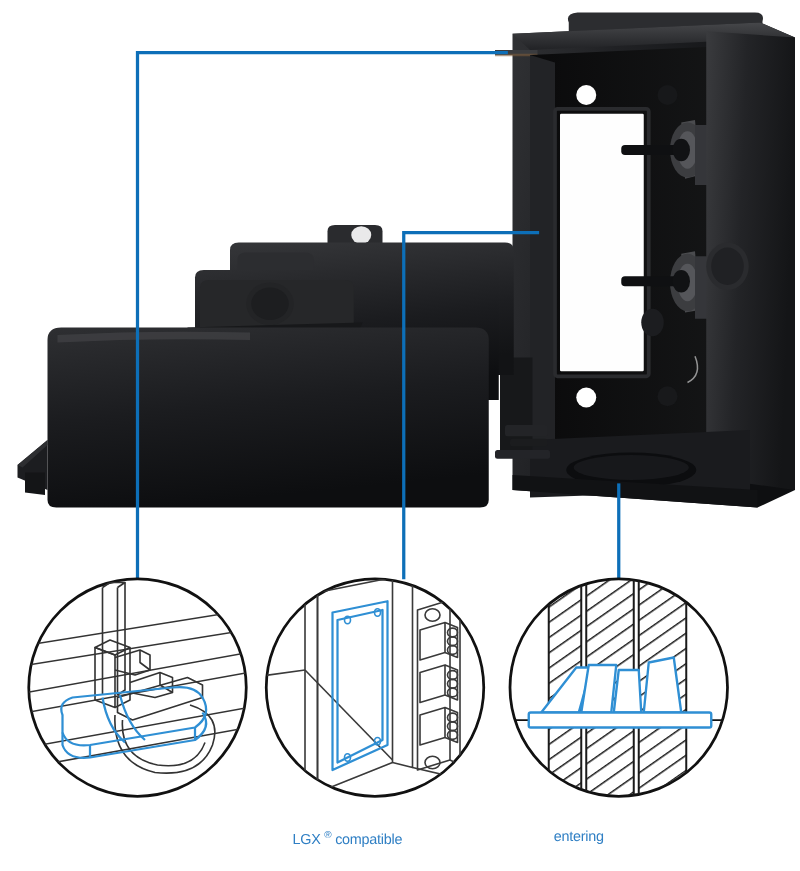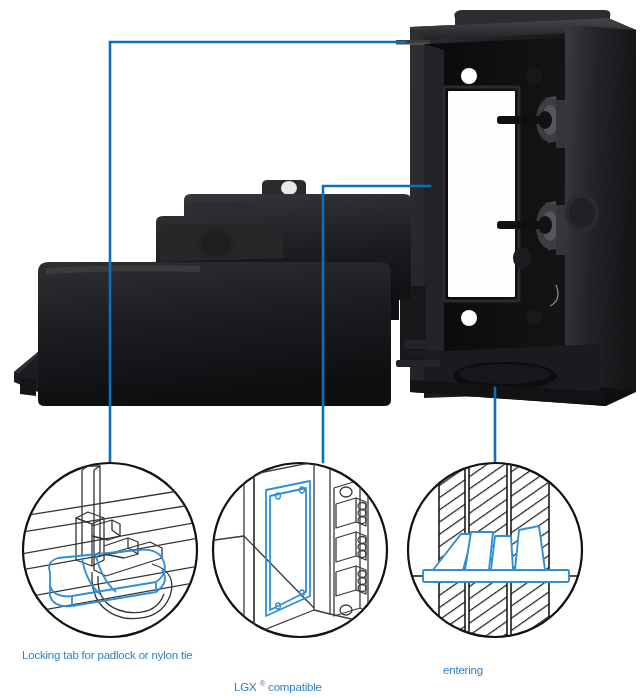--- a/index.html
+++ b/index.html
@@ -301,21 +301,20 @@
 
     <g clip-path="url(#clip3)" fill="#ffffff" stroke="#2f8fd4" stroke-width="1.9" stroke-linejoin="round">
       <path d="M28,110 L56,74 L68,74 L58,110 Z"></path>
       <path d="M60,110 L66,72 L88,72 L84,110 Z"></path>
       <path d="M86,110 L90,76 L106,76 L108,110 Z"></path>
       <path d="M110,110 L114,70 L134,66 L140,110 Z"></path>
       <rect x="18" y="110" width="146" height="12" rx="1.5"></rect>
     </g>
   </svg>
 
-  <div class="caption" style="left:22px;top:648px;width:200px;color:#2f7fc4;">Locking tab for padlock or nylon tie</div>
-
-  <div class="caption" style="left:234px;top:660px;width:180px;color:#2f7fc4;margin-top:16px;"><span>LGX </span><span class="sup">®</span><span> compatible</span></div>
+
+  <div class="caption" style="left:234px;top:660px;width:180px;color:#2f7fc4;"><span>LGX </span><span class="sup">®</span><span> compatible</span></div>
 
   <div class="caption" style="left:443px;top:648px;width:180px;color:#2f7fc4;">
     <div>entering</div>
   </div>
 
 </div>
 
 </body></html>

